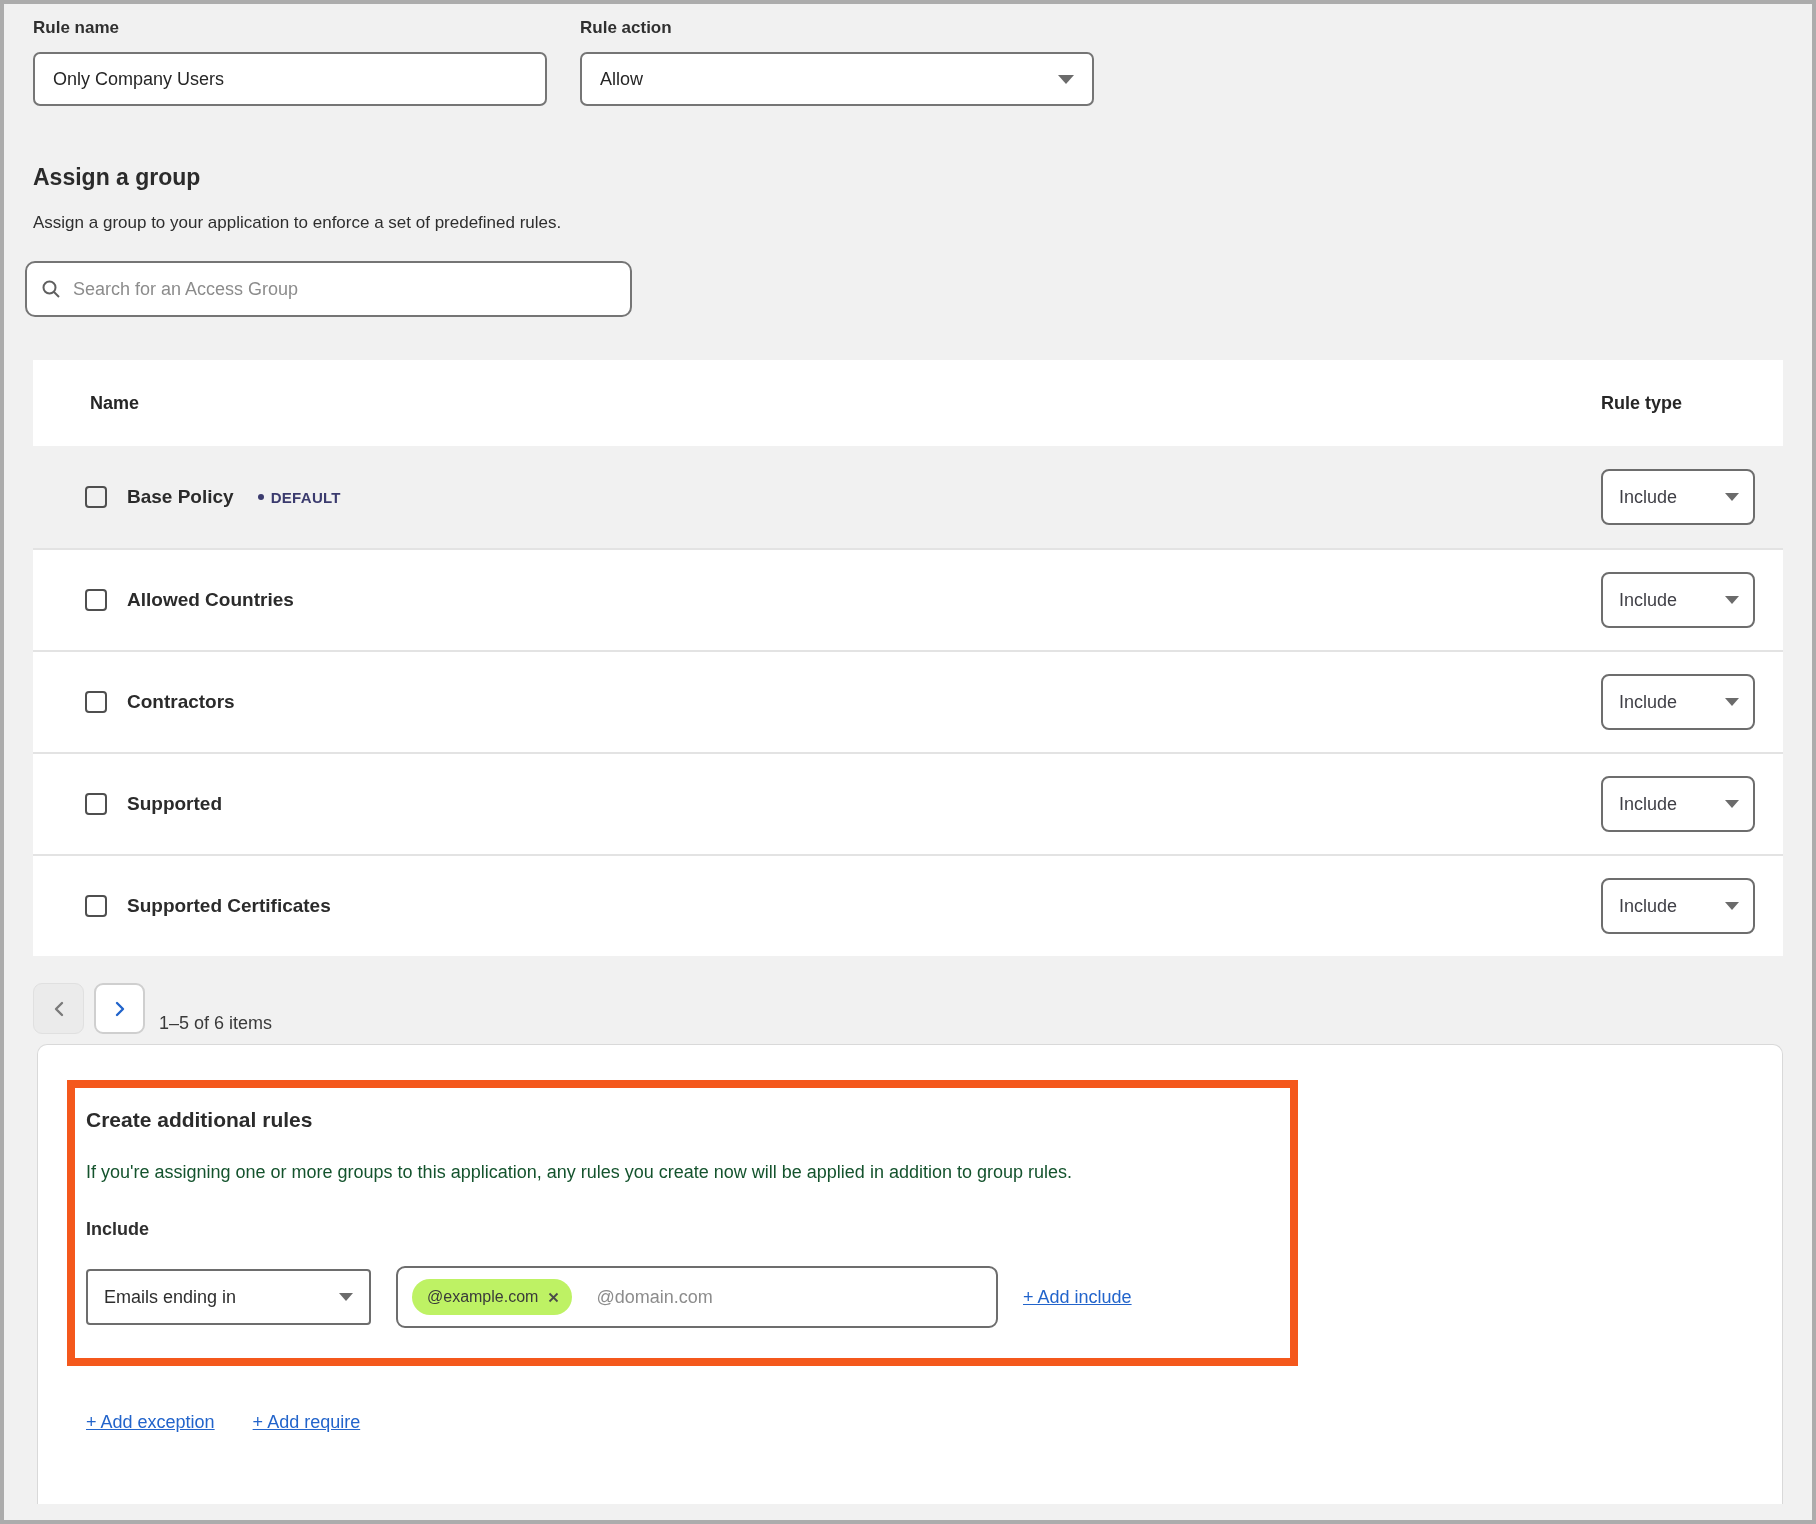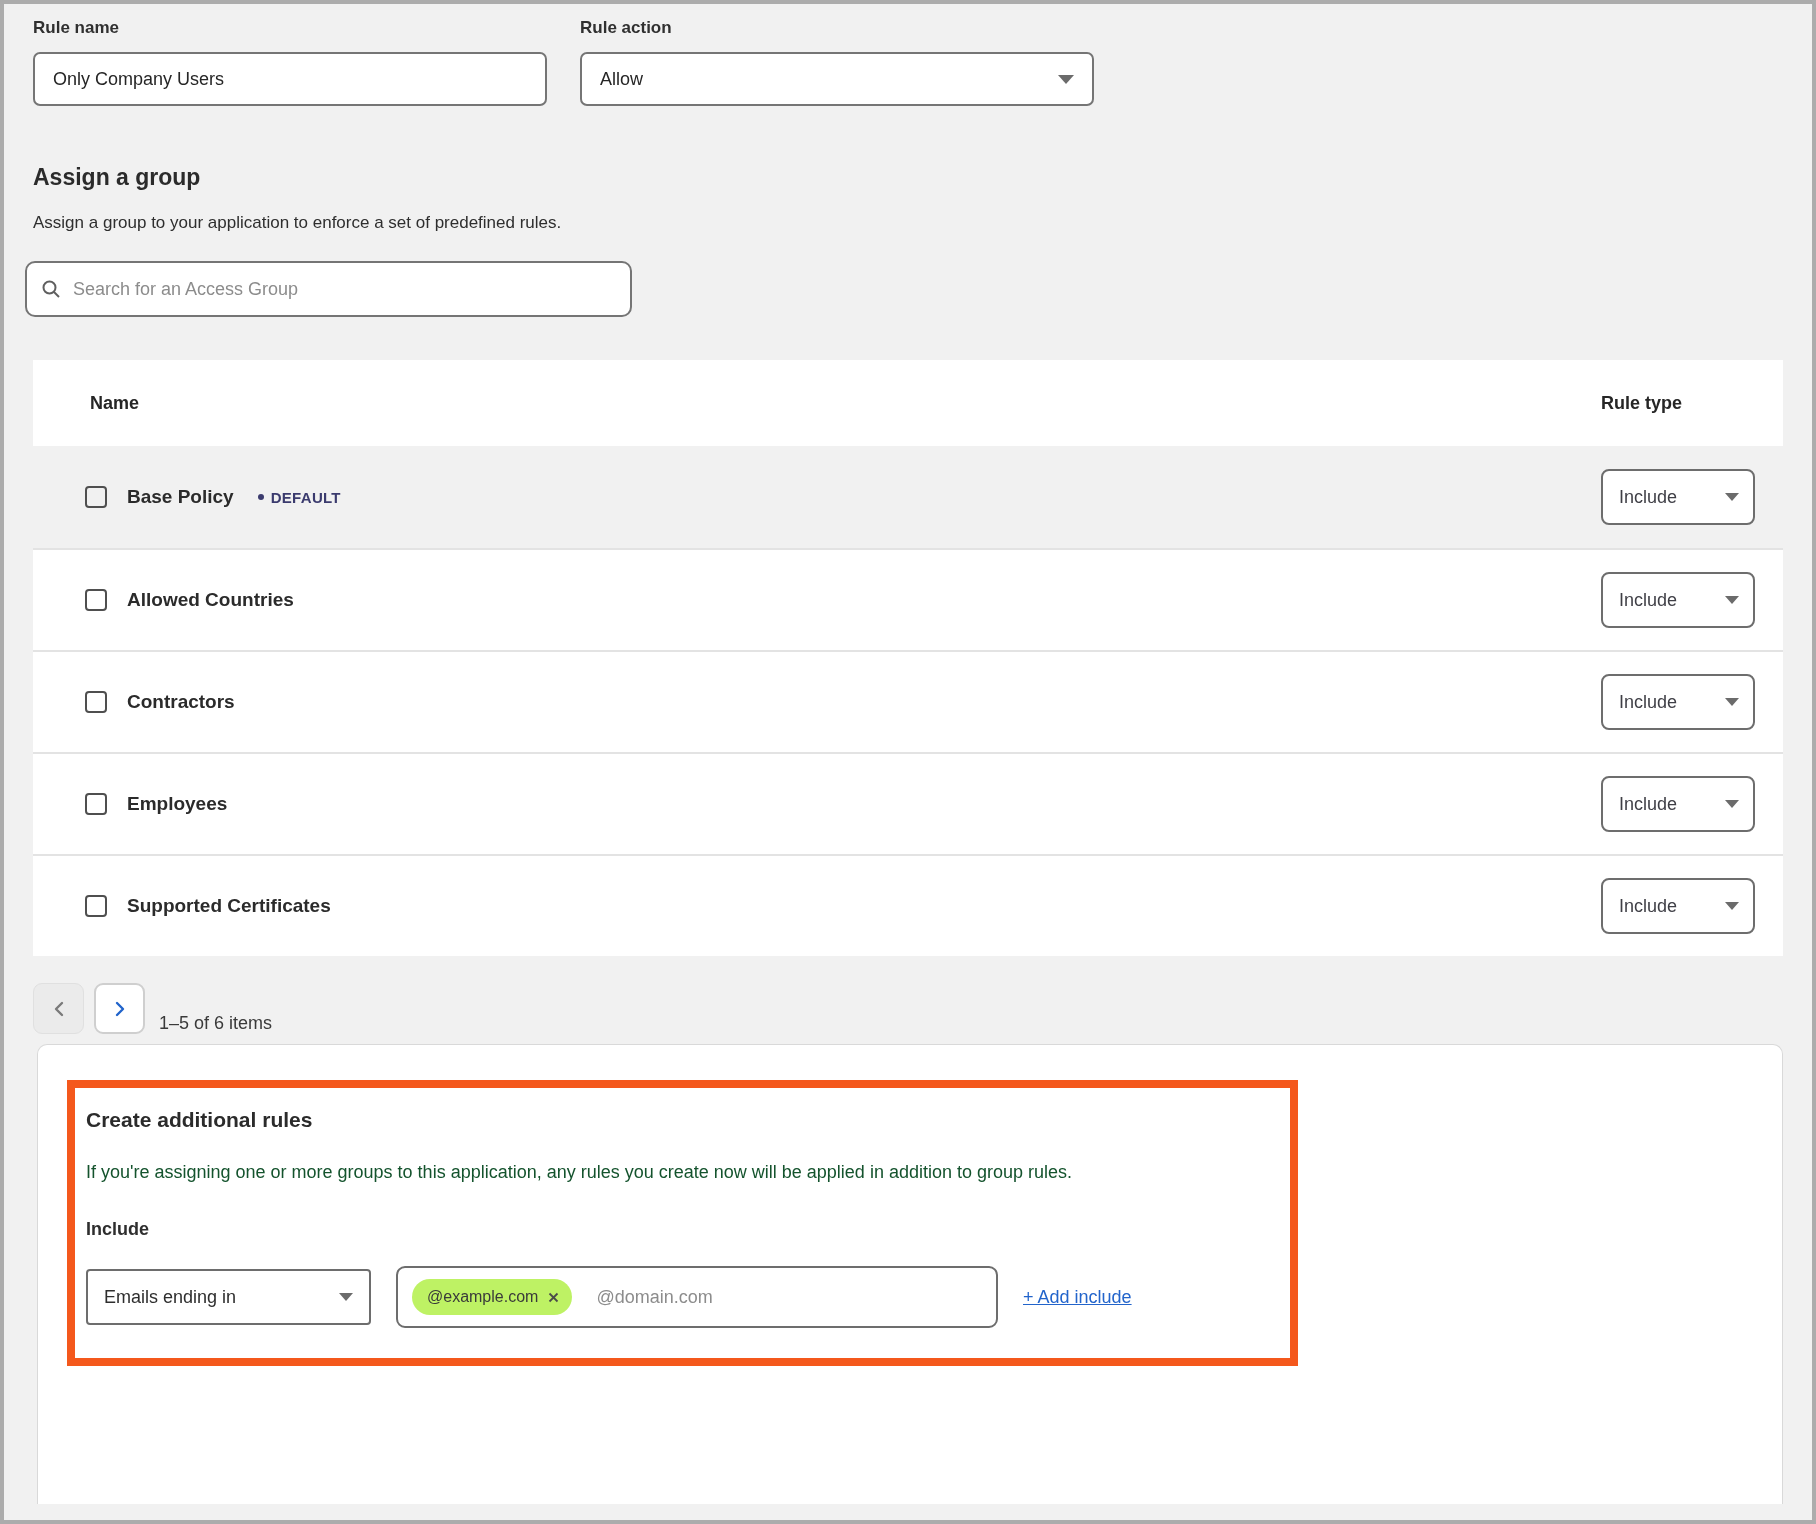--- a/index.html
+++ b/index.html
@@ -188,21 +188,21 @@
         <div class="mini-select">
           <span>Include</span>
           <span class="caret-down small"></span>
         </div>
       </div>
     </div>
 
     <div class="trow">
       <div class="row-left">
         <div class="checkbox"></div>
-        <span class="row-name">Employees</span>
+        <span class="row-name">Supported</span>
       </div>
       <div class="row-right">
         <div class="mini-select">
           <span>Include</span>
           <span class="caret-down small"></span>
         </div>
       </div>
     </div>
 
     <div class="trow">
@@ -252,15 +252,19 @@
                 <line x1="9.5" y1="1.5" x2="1.5" y2="9.5" stroke="#4a4a4a" stroke-width="1.8"></line>
               </svg>
             </span>
           </span>
           <input type="text" placeholder="@domain.com" style="">
         </div>
         <span class="link">+ Add include</span>
       </div>
     </div>
 
+    <div class="panel-links">
+      <span class="link">+ Add exception</span>
+      <span class="link">+ Add require</span>
+    </div>
   </div>
 
 </div>
 
 </body></html>

